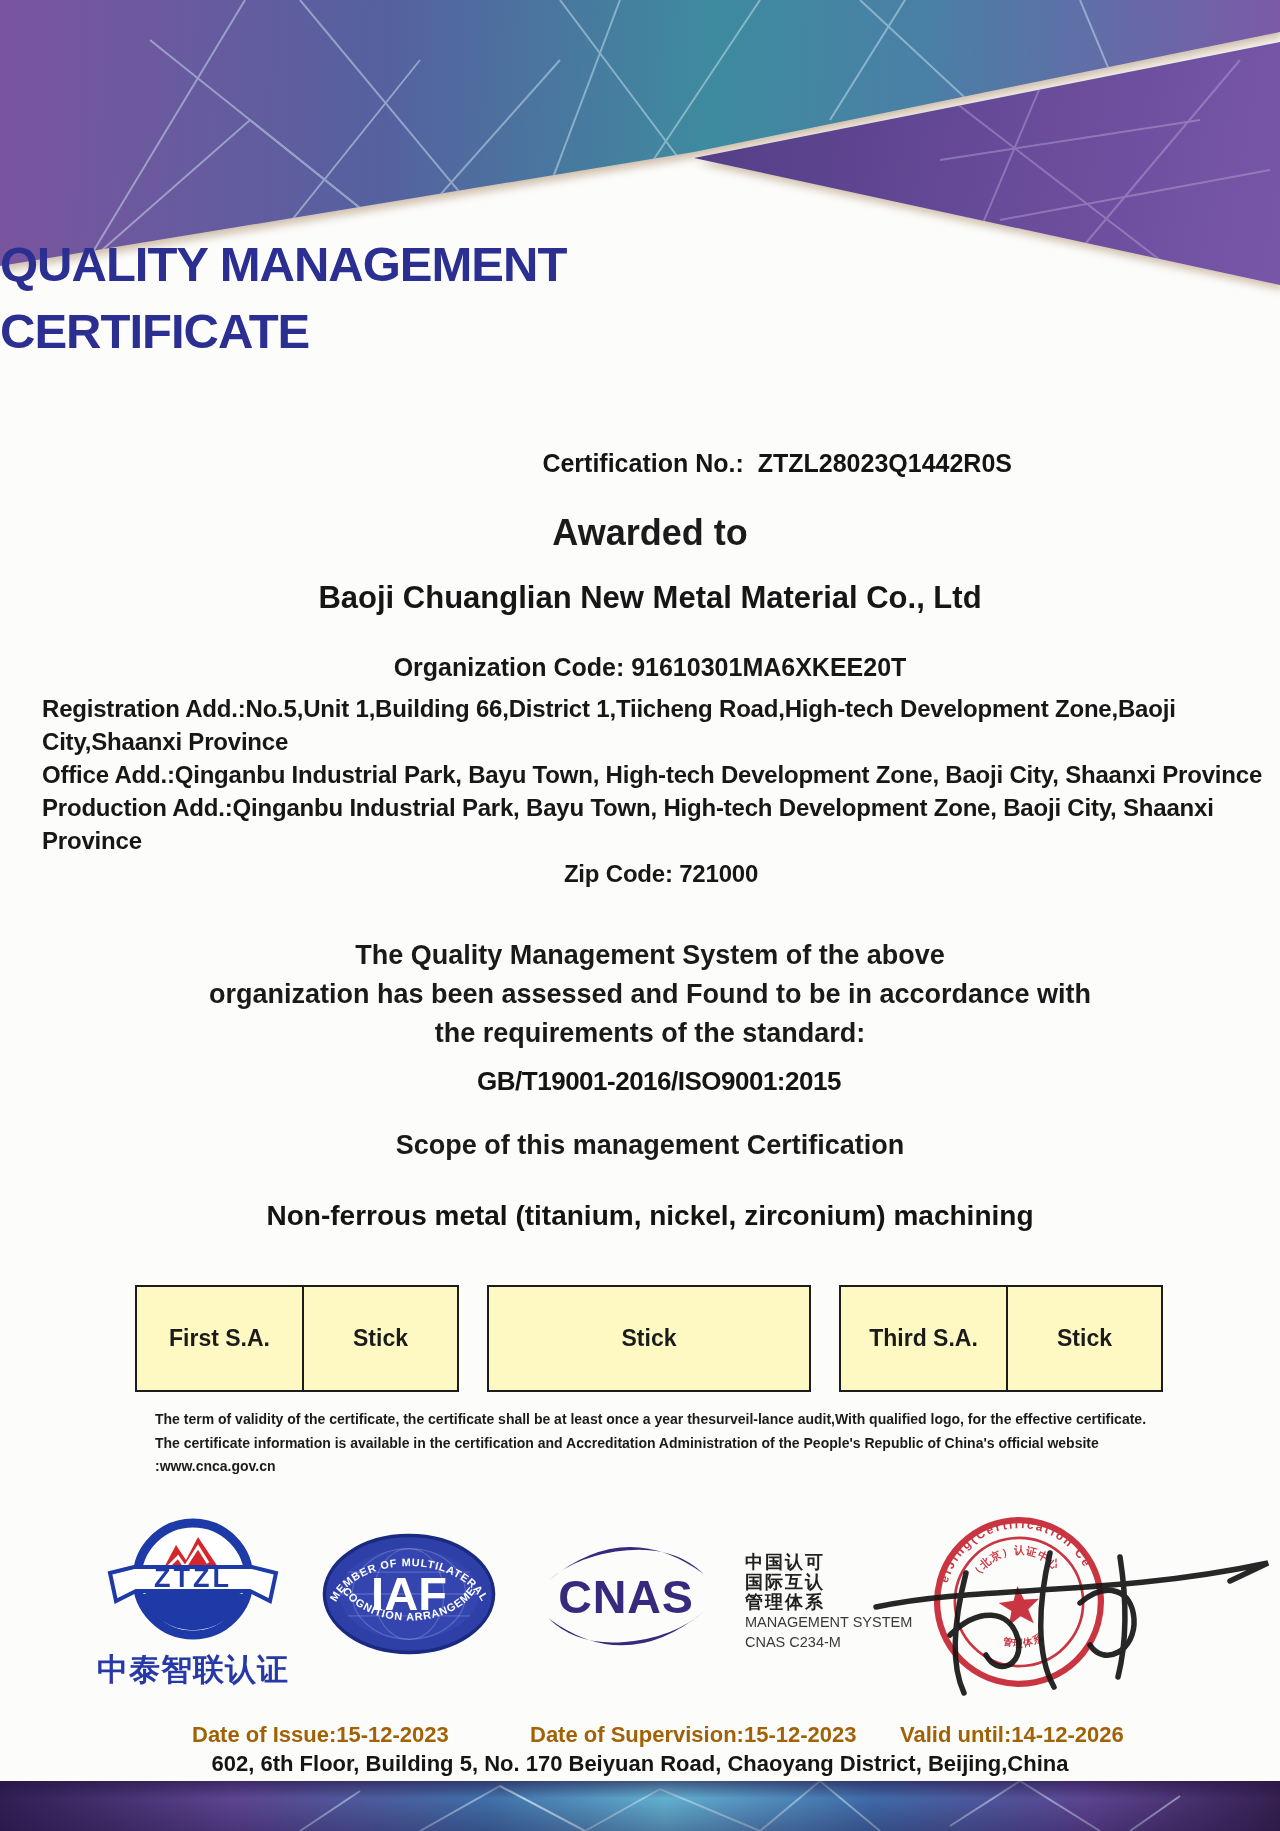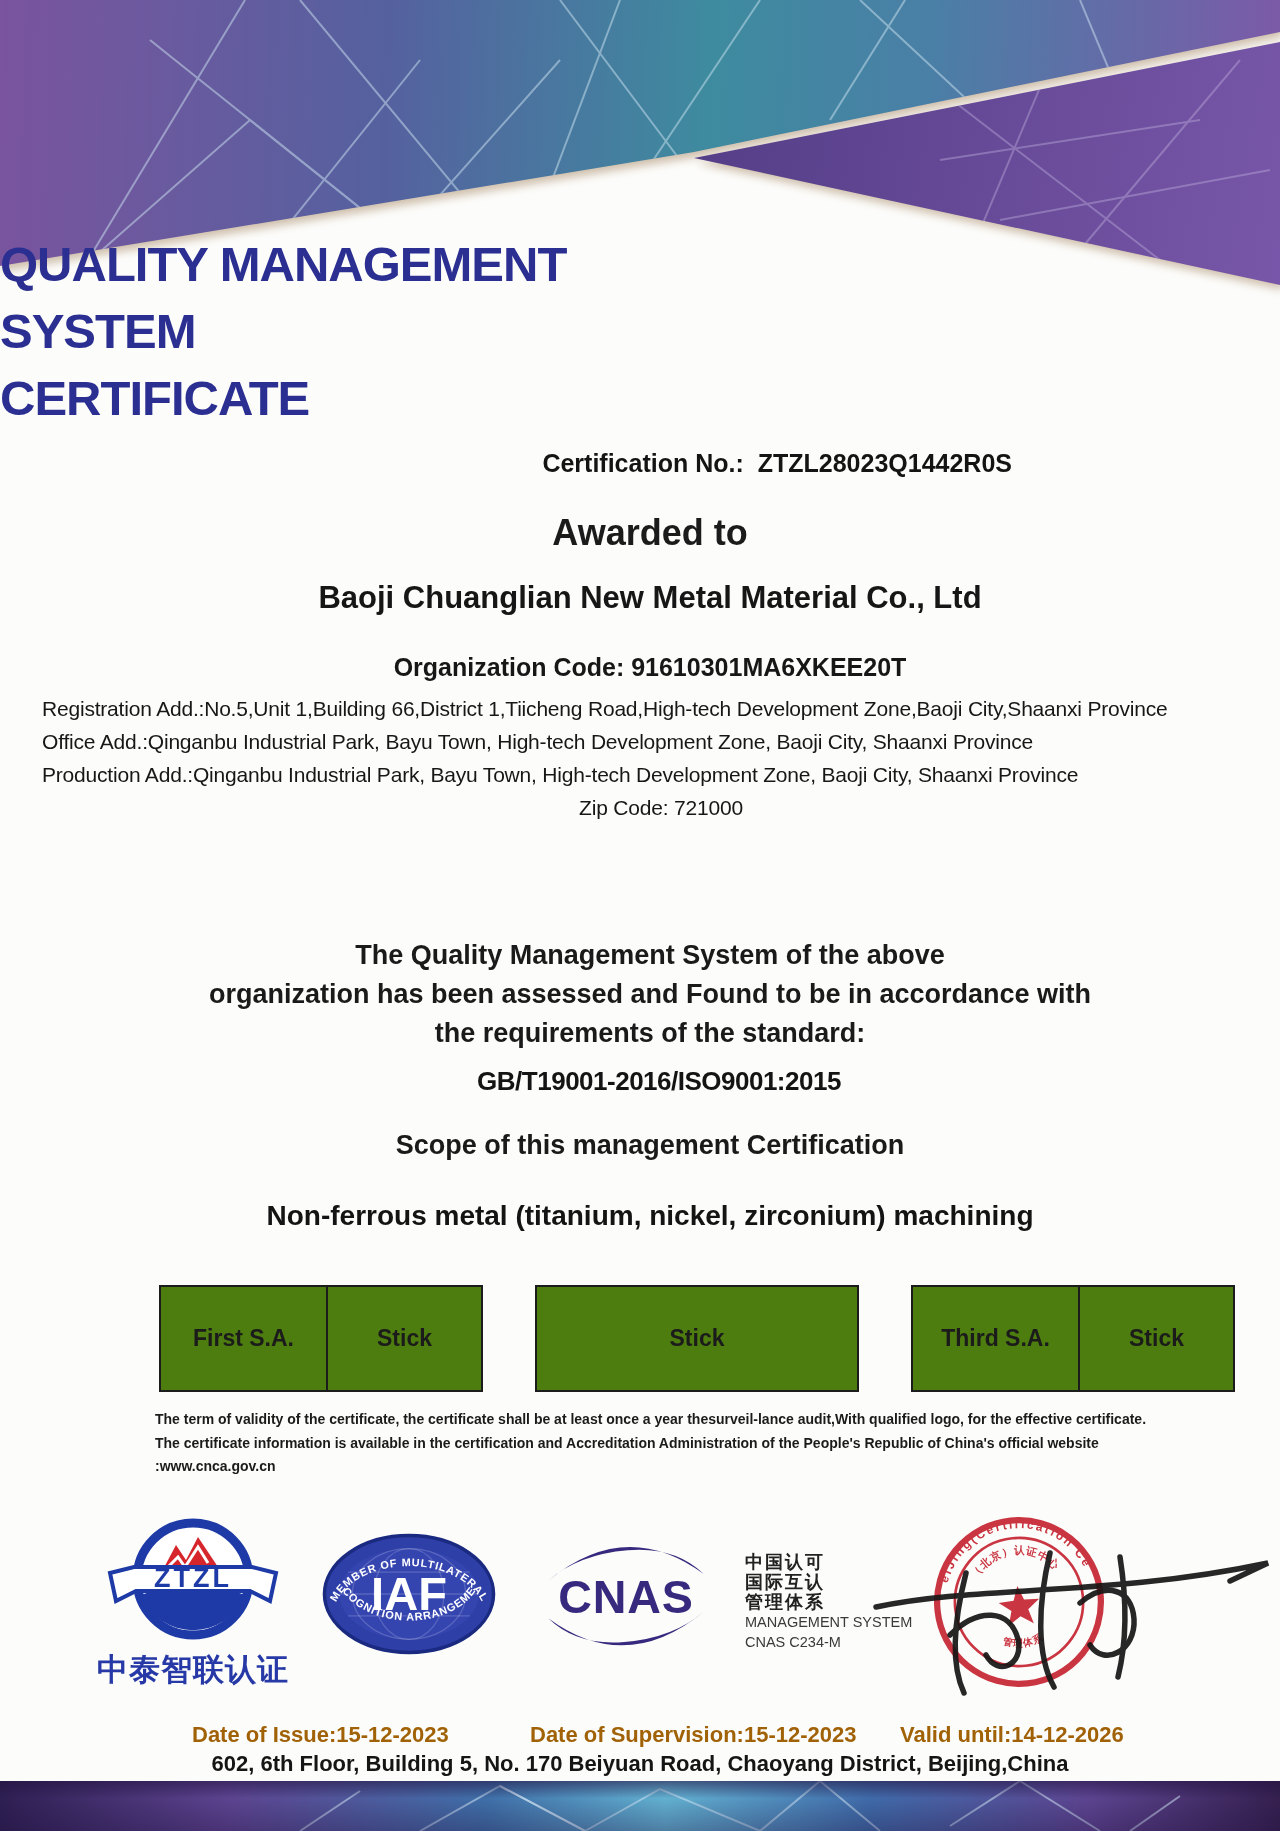--- a/index.html
+++ b/index.html
@@ -21,30 +21,30 @@
 
   
   .abs{position:absolute;}
   .ctr{text-align:center;}
   .title-block{left:0;top:231px;width:1110px;text-align:left;color:#2b2f92;font-weight:bold;
     font-size:49px;line-height:67px;letter-spacing:-1px;}
   .cert-no{right:268px;top:449px;font-size:25px;font-weight:bold;color:#141414;}
   .awarded{left:20px;top:512px;width:1260px;font-size:36px;font-weight:bold;color:#1b1b1b;}
   .company{left:20px;top:580px;width:1260px;font-size:31px;font-weight:600;color:#161616;}
   .orgcode{left:20px;top:653px;width:1260px;font-size:25px;font-weight:600;color:#171717;}
-  .addr{left:42px;top:692px;width:1238px;font-size:21px;font-weight:400;color:#171717;line-height:33px;letter-spacing:-0.2px;}
+  .addr{left:42px;top:692px;width:1238px;font-size:24px;font-weight:700;color:#171717;line-height:33px;letter-spacing:-0.2px;}
   .zip{text-align:center;}
   .assess{left:20px;top:936px;width:1260px;font-size:27px;font-weight:600;color:#1a1a1a;line-height:39px;}
   .standard{left:29px;top:1066px;width:1260px;font-size:26px;font-weight:bold;color:#141414;letter-spacing:-0.5px;}
   .scope-h{left:20px;top:1130px;width:1260px;font-size:27px;font-weight:600;color:#1a1a1a;}
   .scope-v{left:20px;top:1200px;width:1260px;font-size:28px;font-weight:bold;color:#141414;}
 
   
   .tables{left:135px;top:1285px;display:flex;gap:28px;}
-  .audit-table{display:flex;width:320px;height:103px;border:2px solid #1c1c1c;background:#4d7c0f;margin-left:24px;}
+  .audit-table{display:flex;width:320px;height:103px;border:2px solid #1c1c1c;background:#fef9c3;}
   .audit-cell{display:flex;align-items:center;justify-content:center;font-size:23px;font-weight:bold;color:#1b1b1b;}
   .audit-cell.label{width:165px;border-right:2px solid #1c1c1c;}
   .audit-cell.value{flex:1;}
 
   .fineprint{left:155px;top:1408px;width:1005px;font-size:14px;font-weight:bold;color:#1b1b1b;line-height:23.5px;}
 
   
   .ztzl-caption{left:88px;top:1649px;width:210px;text-align:center;font-size:31px;font-weight:bold;color:#2639a6;letter-spacing:1px;}
   .cn-block{left:745px;top:1552px;line-height:20px;}
   .cn-block .cn{font-size:18px;font-weight:bold;color:#222;letter-spacing:2px;}
@@ -86,21 +86,20 @@
           <line x1="1240" y1="60" x2="1080" y2="250"></line>
             <line x1="940" y1="160" x2="1200" y2="120"></line>
           <line x1="1000" y1="220" x2="1270" y2="170"></line>
         </g>
       </svg>
     </div>
   </div>
 
   <div class="abs title-block">
     <div>QUALITY MANAGEMENT</div>
-    <div>SYSTEM</div>
     <div>CERTIFICATE</div>
   </div>
   <div class="abs cert-no">
     <span>Certification No.:</span>&nbsp;
     <span>ZTZL28023Q1442R0S</span>
   </div>
 
   <div class="abs ctr awarded">Awarded to</div>
   <div class="abs ctr company">Baoji Chuanglian New Metal Material Co., Ltd</div>
   <div class="abs ctr orgcode">Organization Code: 91610301MA6XKEE20T</div>

